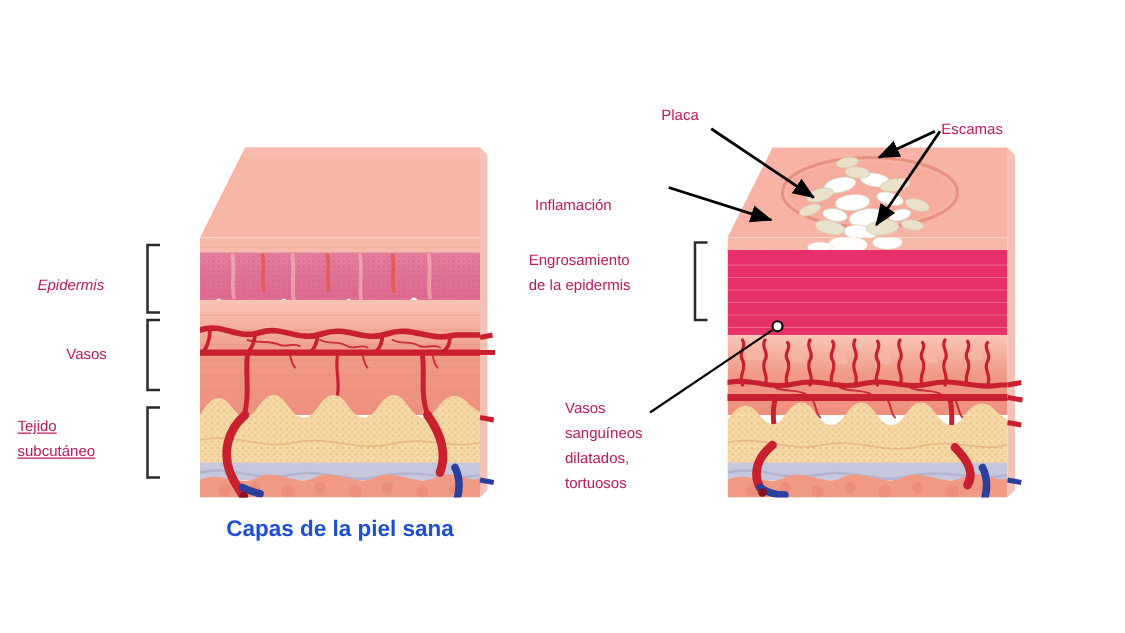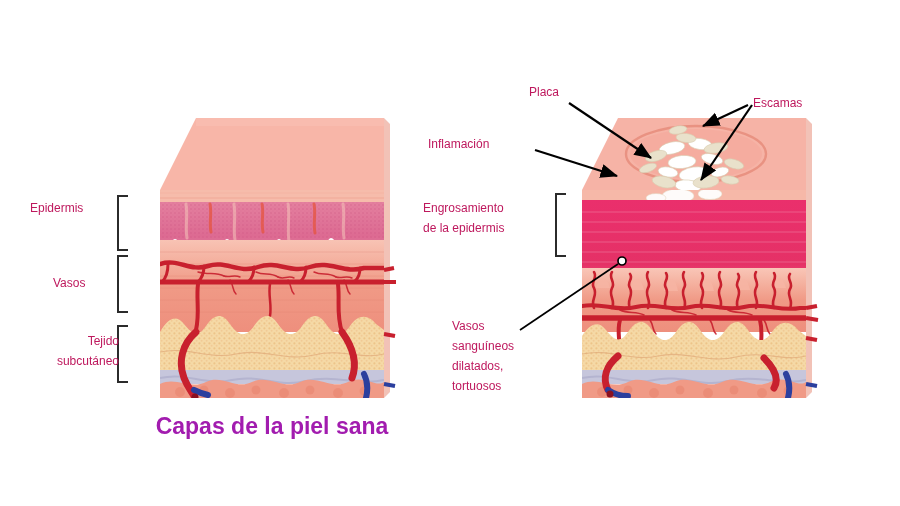--- a/index.html
+++ b/index.html
@@ -16,22 +16,22 @@
     position:absolute;
     color:#be185d;
     font-size:12px;
     line-height:20px;
     white-space:pre-line;
     font-family:"Liberation Sans", sans-serif;
   }
   .caption{
     position:absolute;
     font-weight:bold;
-    font-size:23px;
-    color:#a21caf;
+    font-size:18px;
+    color:#1d4ed8;
     letter-spacing:0px;
     font-family:"Liberation Sans", sans-serif;
   }
   svg.overlay{position:absolute;left:0;top:0;width:900px;height:506px;pointer-events:none;}
   .block{position:absolute;}
 </style>
 </head>
 <body>
 
 <div id="stage">
@@ -403,32 +403,32 @@
 
     <line x1="535" y1="150" x2="617" y2="176" stroke="#000000" stroke-width="2.2" marker-end="url(#arrowhead)"></line>
 
     <line x1="748" y1="105" x2="703" y2="126" stroke="#000000" stroke-width="2.2" marker-end="url(#arrowhead)"></line>
     <line x1="752" y1="105" x2="701" y2="180" stroke="#000000" stroke-width="2.2" marker-end="url(#arrowhead)"></line>
 
     <line x1="520" y1="330" x2="618" y2="264" stroke="#000000" stroke-width="1.7"></line>
     <circle cx="622" cy="261" r="4" fill="#ffffff" stroke="#000000" stroke-width="1.7"></circle>
   </svg>
 
-  <div class="lbl" style="left:30px;top:198px;">Epidermis</div>
+  <div class="lbl" style="left:30px;top:218px;font-style:italic;">Epidermis</div>
 
   <div class="lbl" style="left:53px;top:273px;">Vasos</div>
 
-  <div class="lbl" style="left:14px;top:331px;width:105px;text-align:right;">Tejido
+  <div class="lbl" style="left:14px;top:331px;width:105px;text-decoration:underline;">Tejido
 subcutáneo</div>
 
   <div class="lbl" style="left:529px;top:82px;">Placa</div>
 
   <div class="lbl" style="left:753px;top:93px;">Escamas</div>
 
-  <div class="lbl" style="left:428px;top:134px;">Inflamación</div>
+  <div class="lbl" style="left:428px;top:154px;">Inflamación</div>
 
   <div class="lbl" style="left:423px;top:198px;">Engrosamiento
 de la epidermis</div>
 
   <div class="lbl" style="left:452px;top:316px;">Vasos
 sanguíneos
 dilatados,
 tortuosos</div>
 
   <div class="caption" style="left:136px;top:413px;width:272px;text-align:center;">Capas de la piel sana</div>

